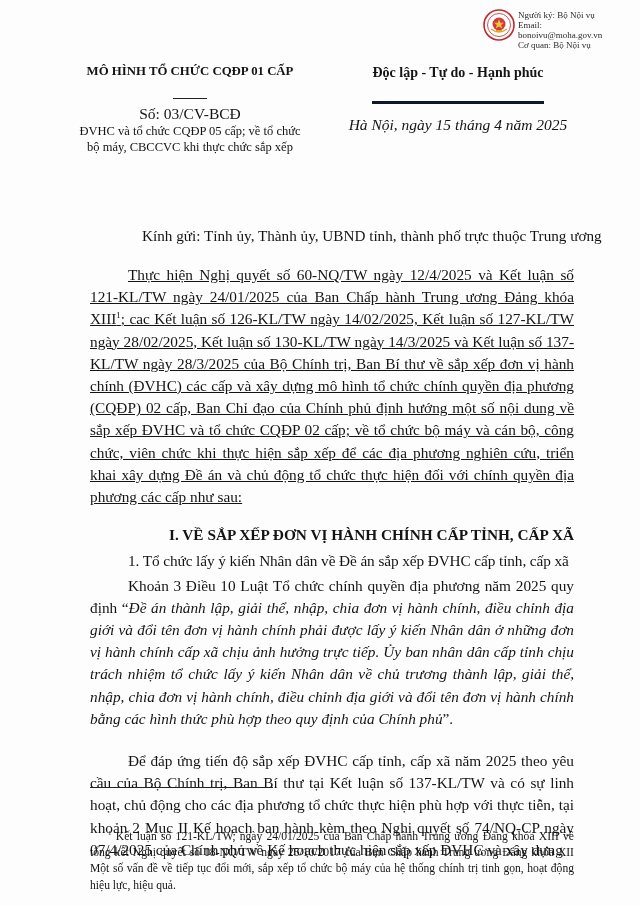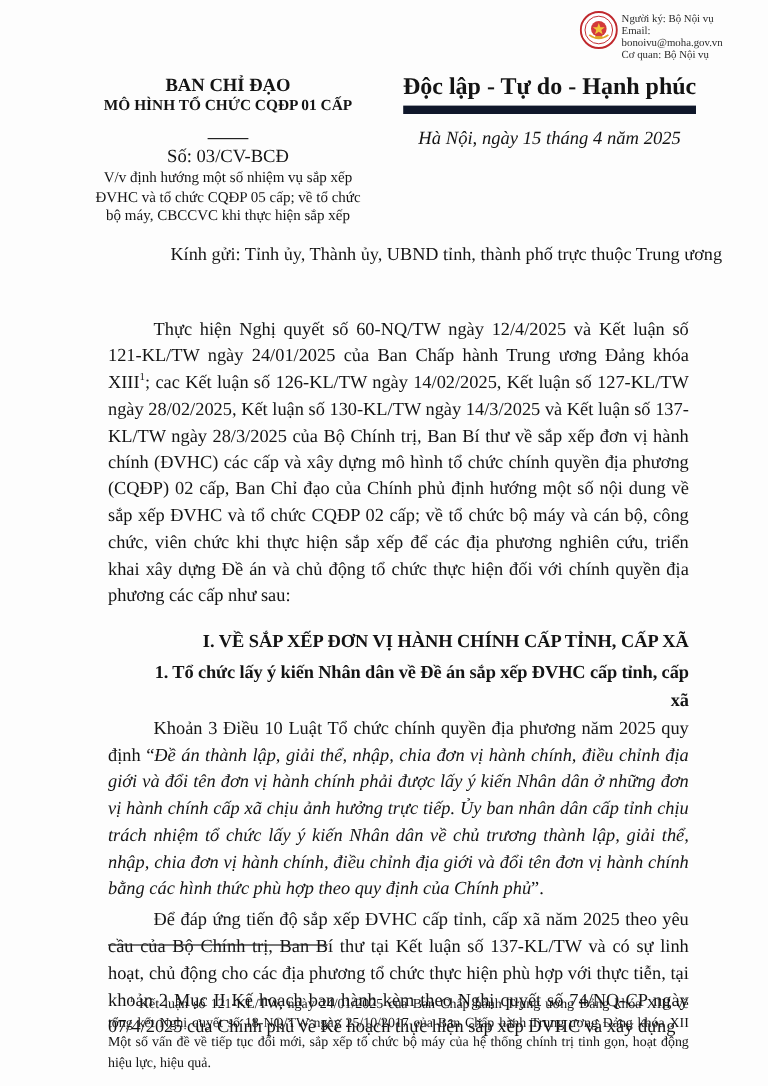--- a/index.html
+++ b/index.html
@@ -16,34 +16,34 @@
   .hdr-left { position: absolute; left: 62px; top: 63px; width: 256px; text-align: center; }
   .org1 { font-weight: bold; font-size: 15.5px; line-height: 17px; }
   .org2 { font-weight: bold; font-size: 12.8px; line-height: 16px; }
   .sep-short { width: 34px; height: 1px; background: #222; margin: 19px auto 0; }
   .docno { font-size: 15.5px; margin-top: 6px; line-height: 18px; font-family: Liberation Serif, serif; }
   .subject { font-size: 12.5px; line-height: 15.5px; margin-top: 1px; }
 
   
   .hdr-right { position: absolute; left: 308px; top: 63px; width: 300px; text-align: center; }
   .nation { font-weight: bold; font-size: 15.2px; line-height: 17px; white-space: nowrap; }
-  .motto { font-weight: bold; font-size: 20px; line-height: 19px; display: inline-block;
-           border-bottom: 7px solid #0f172a; padding-bottom: 6px; }
+  .motto { font-weight: bold; font-size: 14px; line-height: 19px; display: inline-block;
+           border-bottom: 3px solid #0f172a; padding-bottom: 19px; }
   .place-date { font-style: italic; font-size: 15.5px; margin-top: 12px; line-height: 18px; }
 
   
-  .recipient { position: absolute; left: 142px; top: 204px; font-size: 15.2px; white-space: nowrap; }
+  .recipient { position: absolute; left: 142px; top: 227px; font-size: 15.2px; white-space: nowrap; }
 
   
   .body { position: absolute; left: 90px; top: 264px; width: 484px; font-size: 15.3px; line-height: 22.2px; text-align: justify; }
   .body p { margin: 0; text-indent: 38px; }
-  .body p.p1 { margin-bottom: 16px; }
+  .body p.p1 { margin-bottom: 16px; text-decoration: underline; }
   .body p.sec { font-weight: bold; text-align: right; margin-top: 4px; }
-  .body p.sub { font-weight: bold; text-align: right; margin-top: 4px; margin-bottom: 2px; letter-spacing: -0.1px; }
-  .body p.p2 { margin-bottom: 4px; }
+  .body p.sub { font-weight: normal; text-align: left; margin-top: 4px; margin-bottom: 2px; letter-spacing: -0.1px; }
+  .body p.p2 { margin-bottom: 20px; }
   .body .it { font-style: italic; }
   .body sup { font-size: 9px; line-height: 0; }
 
   
   .fn-rule { position: absolute; left: 90px; top: 787px; width: 183px; height: 1px; background: #222; }
   .footnote { position: absolute; left: 90px; top: 793px; width: 484px; font-size: 11.6px; line-height: 16.2px; text-align: justify; margin-top: 36px; }
   .footnote p { margin: 0; text-indent: 18px; }
   .footnote sup { font-size: 7px; line-height: 0; }
 </style>
 </head>
@@ -60,28 +60,26 @@
   </svg>
   <div class="sig-text">
     <div>Người ký: Bộ Nội vụ</div>
     <div>Email:</div>
     <div>bonoivu@moha.gov.vn</div>
     <div>Cơ quan: Bộ Nội vụ</div>
   </div>
 </div>
 
 <div class="hdr-left">
-  <div class="org1">BAN CHỈ ĐẠO</div>
   <div class="org2">MÔ HÌNH TỔ CHỨC CQĐP 01 CẤP</div>
   <div class="sep-short"></div>
   <div class="docno">Số: 03/CV-BCĐ</div>
   <div class="subject">
-    <div>V/v định hướng một số nhiệm vụ sắp xếp</div>
     <div>ĐVHC và tổ chức CQĐP 05 cấp; về tổ chức</div>
-    <div>bộ máy, CBCCVC khi thực hiện sắp xếp</div>
+    <div>bộ máy, CBCCVC khi thực chức sắp xếp</div>
   </div>
 </div>
 
 <div class="hdr-right">
   <div class="motto">Độc lập - Tự do - Hạnh phúc</div>
   <div class="place-date">Hà Nội, ngày 15 tháng 4 năm 2025</div>
 </div>
 
 <div class="recipient">Kính gửi: Tỉnh ủy, Thành ủy, UBND tỉnh, thành phố trực thuộc Trung ương</div>
 

